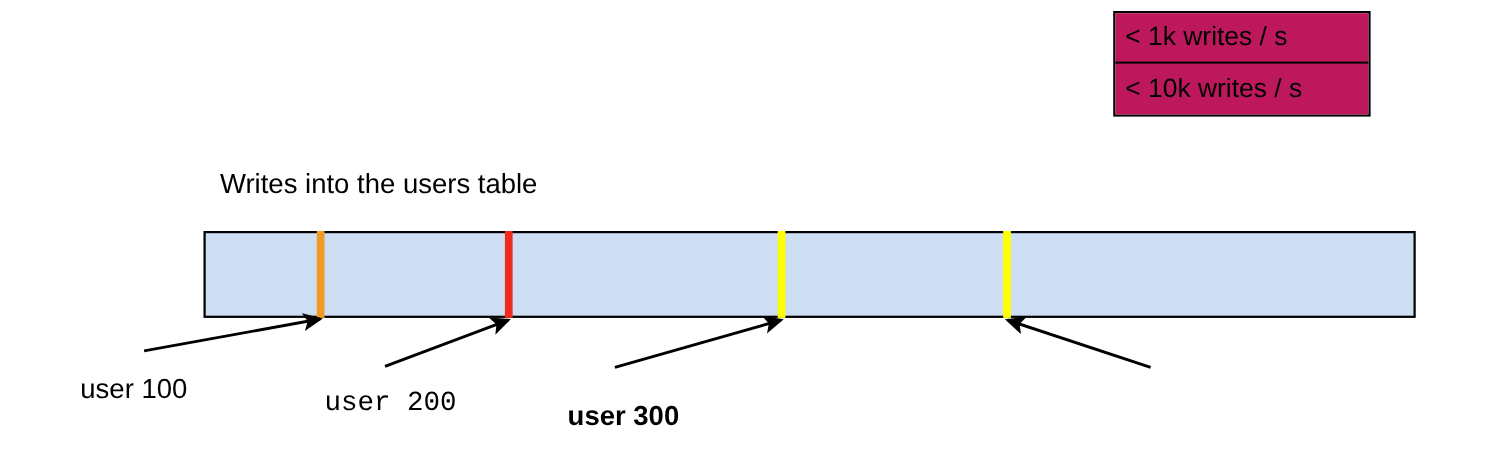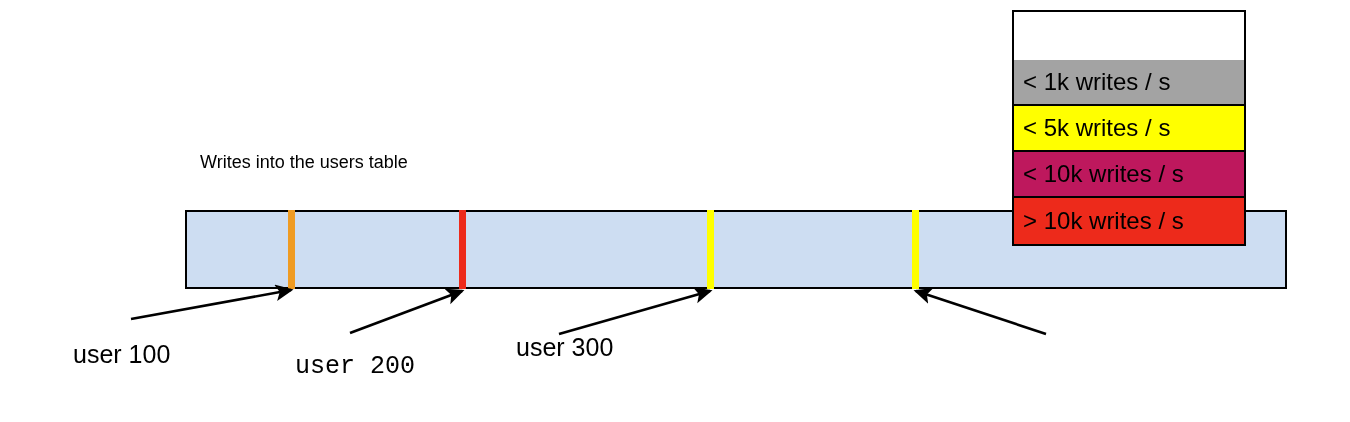--- a/index.html
+++ b/index.html
@@ -20,21 +20,21 @@
     left: 0; top: 0;
     width: 1350px;
     height: 422px;
   }
 
   
   .diagram-title {
     position: absolute;
     left: 200px;
     top: 152px;
-    font-size: 18px;
+    font-size: 25px;
     color: #000000;
     white-space: nowrap;
     line-height: 1.2;
   }
 
   
   .table-bar {
     position: absolute;
     left: 185px;
     top: 210px;
@@ -117,30 +117,24 @@
     <g id="arrow-lines" stroke="#000000" stroke-width="2.6" fill="none">
         <line x1="131" y1="319" x2="291" y2="290" marker-end="url(#arrowhead)"></line>
         <line x1="350" y1="333" x2="462" y2="291" marker-end="url(#arrowhead)"></line>
         <line x1="559" y1="334" x2="710" y2="291" marker-end="url(#arrowhead)"></line>
         <line x1="1046" y1="334" x2="916" y2="291" marker-end="url(#arrowhead)"></line>
       </g>
   </svg>
 
   <div class="callout-label" style="left: 52px; top: 340px;">user 100</div>
   <div class="callout-label" style="left: 274px; top: 352px; font-family: Liberation Mono, monospace;">user 200</div>
-  <div class="callout-label" style="left: 495px; top: 333px;">user 300</div>
+  <div class="callout-label" style="left: 495px; top: 364px; font-weight: bold;">user 300</div>
 
   <div class="legend">
-    <div class="legend-row" style="background: #a3a3a3; margin-top: 48px;">
+    <div class="legend-row" style="background: #be185d;">
       <span class="legend-label">&lt; 1k writes / s</span>
-    </div>
-    <div class="legend-row" style="background: rgb(255, 255, 0);">
-      <span class="legend-label">&lt; 5k writes / s</span>
     </div>
     <div class="legend-row" style="background: #be185d;">
       <span class="legend-label">&lt; 10k writes / s</span>
-    </div>
-    <div class="legend-row" style="background: rgb(237, 42, 27);">
-      <span class="legend-label">&gt; 10k writes / s</span>
     </div>
   </div>
 
 </div>
 
 </body></html>

